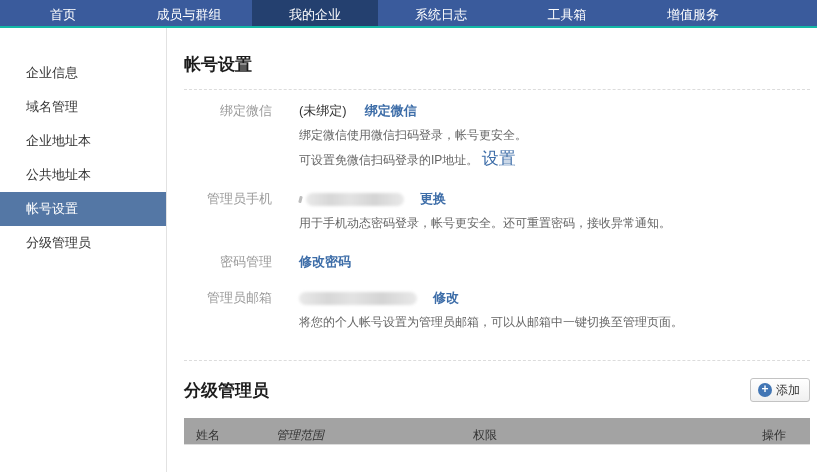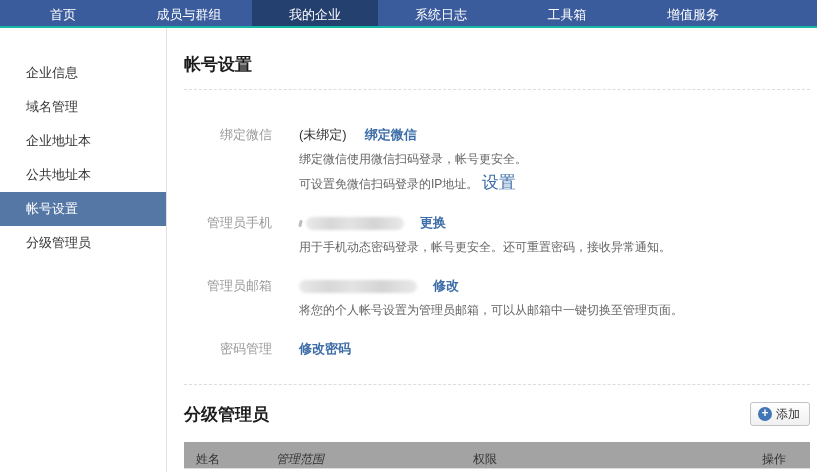--- a/index.html
+++ b/index.html
@@ -16,21 +16,21 @@
   .content-row { display:flex; height:444px; }
   .sidebar { width:167px; border-right:1px solid #e2e2e2; padding-top:28px; flex-shrink:0; }
   .side-item { height:34px; line-height:34px; padding-left:26px; font-size:13px; color:#333; cursor:pointer; }
   .side-item.active { background:#5477a5; color:#fff; }
 
   .main { flex:1; padding:25px 7px 0 17px; min-width:0; }
   .page-title { font-size:17px; font-weight:bold; color:#1c1c1c; margin-bottom:13px; }
   .dashed { border:none; border-top:1px dashed #dcdcdc; }
 
   
-  .form { margin-top:36px; }
+  .form { margin-top:12px; }
   .form-row { display:flex; margin-bottom:18px; }
   .form-label { width:88px; flex-shrink:0; text-align:right; color:#9a9a9a; font-size:13px; line-height:18px; margin-right:27px; }
   .form-value { font-size:13px; color:#333; line-height:18px; }
   .form-value .line1 { display:flex; align-items:center; }
   a.lnk { color:#3d6da8; text-decoration:none; cursor:pointer; }
   a.lnk.strong { font-weight:bold; }
   .desc { font-size:12px; color:#666; line-height:23px; margin-top:4px; }
   .desc a.lnk { font-size:17px; }
   .status { margin-right:18px; }
 
@@ -108,37 +108,37 @@
               <span class="tick"></span>
               <span class="masked phone"></span>
               <span class="gap"></span>
               <a class="lnk strong">更换</a>
             </div>
             <div class="desc">用于手机动态密码登录，帐号更安全。还可重置密码，接收异常通知。</div>
           </div>
         </div>
 
         <div class="form-row">
+          <div class="form-label">密码管理</div>
+          <div class="form-value">
+            <div class="line1">
+              <a class="lnk strong">修改密码</a>
+            </div>
+          </div>
+        </div>
+
+        <div class="form-row">
           <div class="form-label">管理员邮箱</div>
           <div class="form-value">
             <div class="line1">
               <span class="masked email"></span>
               <span class="gap"></span>
               <a class="lnk strong">修改</a>
             </div>
             <div class="desc">将您的个人帐号设置为管理员邮箱，可以从邮箱中一键切换至管理页面。</div>
-          </div>
-        </div>
-
-        <div class="form-row">
-          <div class="form-label">密码管理</div>
-          <div class="form-value">
-            <div class="line1">
-              <a class="lnk strong">修改密码</a>
-            </div>
           </div>
         </div>
 
       </div>
 
       <hr class="dashed" style="margin-top:26px;">
 
       <div class="section-head">
         <div class="page-title" style="margin-bottom:0;">分级管理员</div>
         <div class="add-btn">

